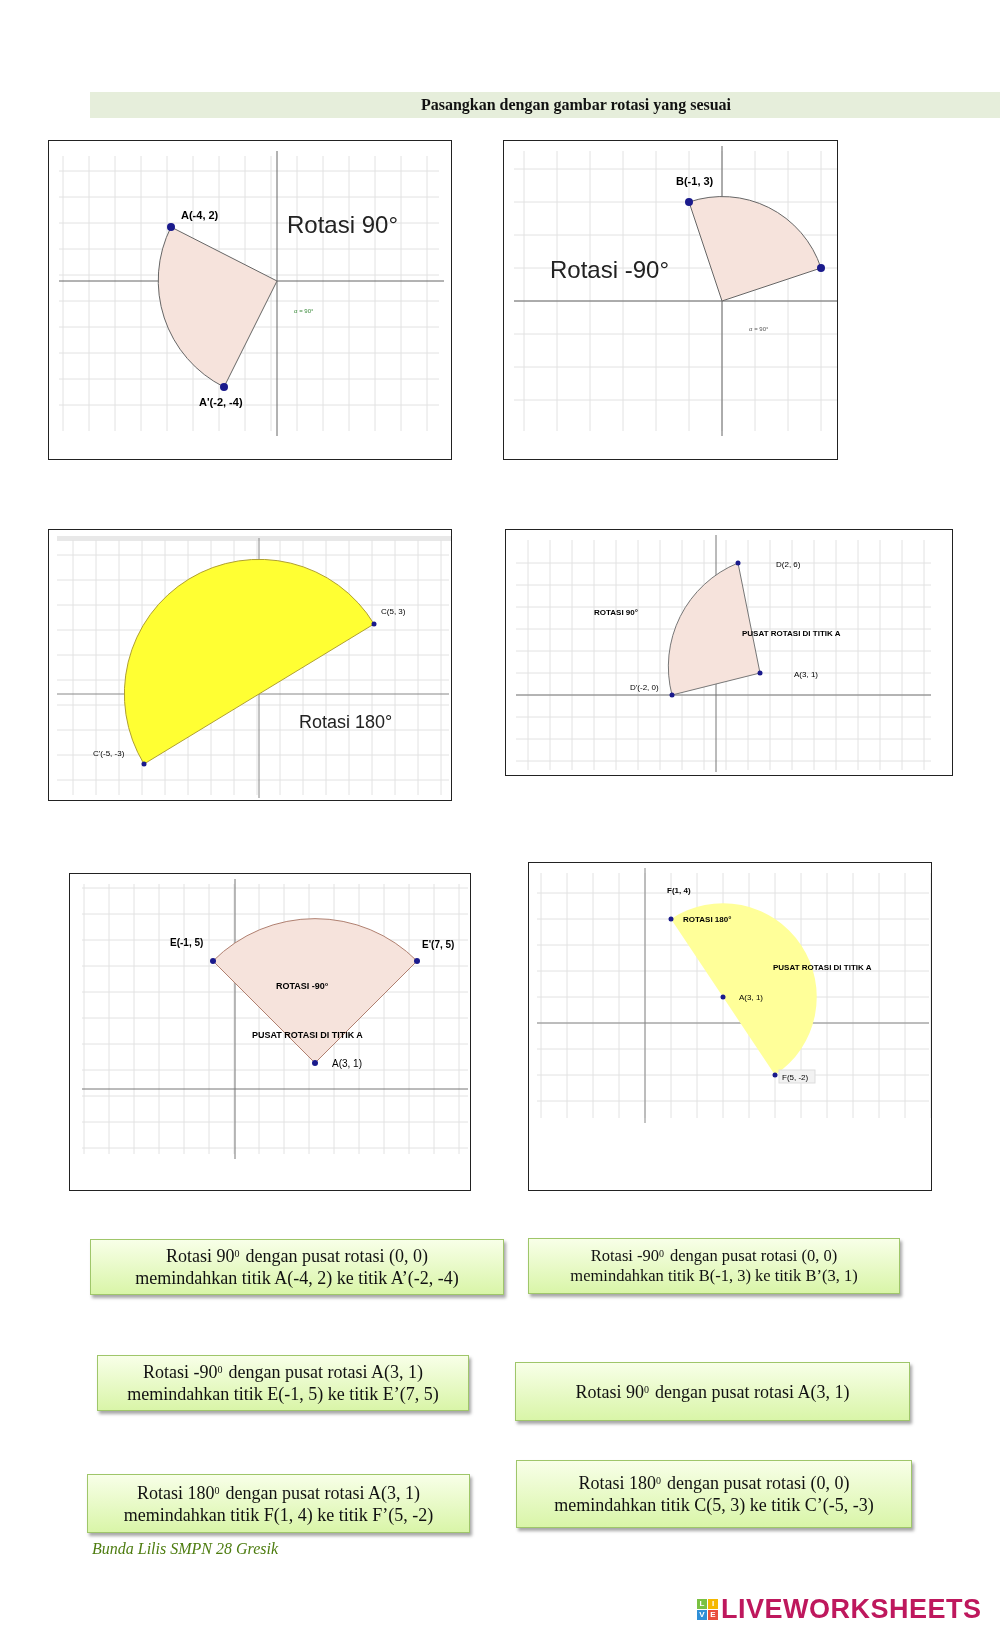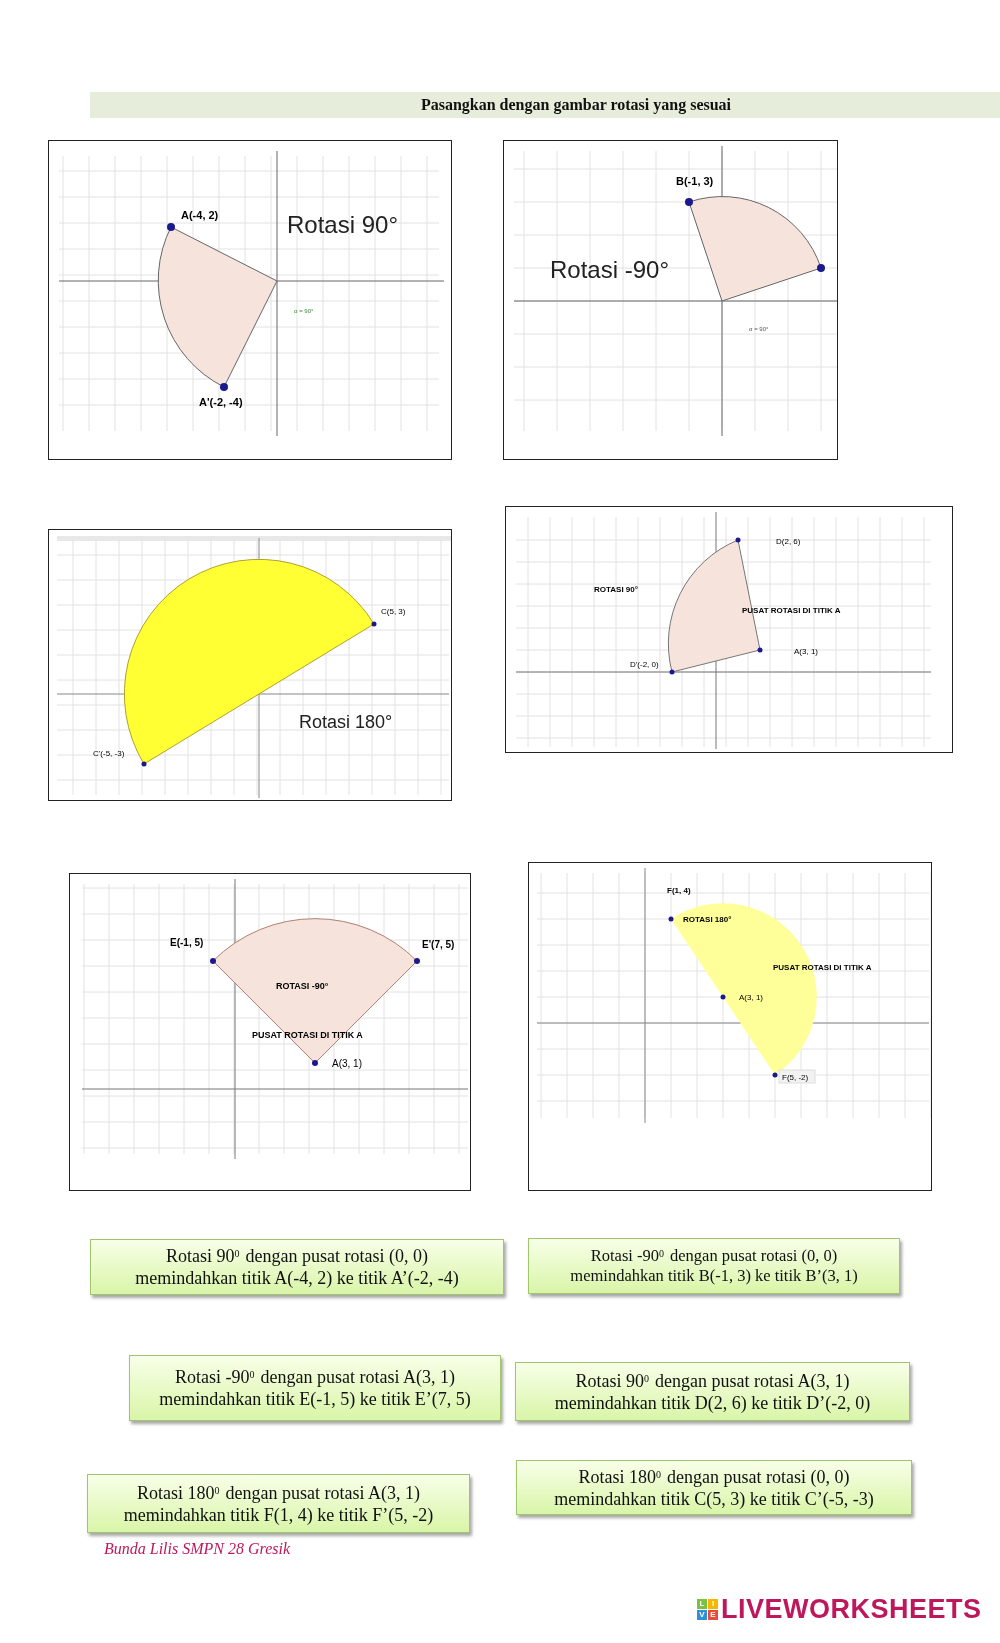--- a/index.html
+++ b/index.html
@@ -3,21 +3,21 @@
 <meta charset="utf-8">
 <style>
   html, body { margin:0; padding:0; background:#ffffff; }
   body { width:1000px; height:1643px; position:relative; overflow:hidden; font-family:"Liberation Serif", serif; }
   .title-bar { position:absolute; left:90px; top:92px; width:972px; height:26px; background:#e6eedb; text-align:center; font-weight:bold; font-size:16px; line-height:26px; color:#111; }
   .graph { position:absolute; border:1.5px solid #222; background:#fff; box-sizing:border-box; overflow:hidden; }
   .graph svg { position:absolute; left:0; top:0; }
   .card { position:absolute; box-sizing:border-box; background:linear-gradient(#f8ffe8,#d9f5a8); border:1.5px solid #9fc66a; box-shadow:2px 3px 3px rgba(0,0,0,0.35); text-align:center; color:#111; font-size:18px; line-height:22px; display:flex; flex-direction:column; justify-content:center; font-family:"Liberation Serif", serif; }
   .card.small { font-size:16.5px; line-height:20px; }
   .card sup { font-size:10px; vertical-align:top; position:relative; top:-2px; margin-right:6px; }
-  .footer { position:absolute; left:104px; top:1540px; font-style:italic; font-size:16px; color:#be185d; }
+  .footer { position:absolute; left:92px; top:1540px; font-style:italic; font-size:16px; color:#4d7c0f; }
   .logo { position:absolute; left:697px; top:1594px; display:flex; align-items:center; }
   .logo-blocks { display:grid; grid-template-columns:10px 10px; grid-template-rows:10px 10px; gap:1px; margin-right:3px; }
   .logo-blocks span { font-family:"Liberation Sans", sans-serif; font-size:8px; font-weight:bold; color:#fff; text-align:center; line-height:10px; }
   .logo-text { font-family:"Liberation Sans", sans-serif; font-weight:bold; font-size:27px; color:#be185d; letter-spacing:0.5px; }
 </style>
 </head>
 <body>
 
 <div class="title-bar">Pasangkan dengan gambar rotasi  yang sesuai</div>
 
@@ -68,21 +68,21 @@
     <line x1="210" y1="8" x2="210" y2="268" stroke="#888"></line>
     <path d="M325 94 A133 133 0 0 0 95 234 Z" fill="#ffff33" stroke="#b0a030"></path>
     <circle cx="325" cy="94" r="2.5" fill="#1a1a8c"></circle>
     <circle cx="95" cy="234" r="2.5" fill="#1a1a8c"></circle>
     <text x="332" y="84" font-size="8" font-family="Liberation Sans, sans-serif">C(5, 3)</text>
     <text x="44" y="226" font-size="8" font-family="Liberation Sans, sans-serif">C'(-5, -3)</text>
     <text x="250" y="198" font-size="18" font-family="Liberation Sans, sans-serif" fill="#222">Rotasi 180°</text>
   </svg>
 </div>
 
-<div class="graph" style="left:505px;top:506px;width:448px;height:247px;">
+<div class="graph" style="left:505px;top:529px;width:448px;height:247px;">
   <svg width="430" height="247">
     <g stroke="#e2e2e2" stroke-width="1">
       <path d="M22 10V240M44 10V240M66 10V240M88 10V240M110 10V240M132 10V240M154 10V240M176 10V240M198 10V240M220 10V240M242 10V240M264 10V240M286 10V240M308 10V240M330 10V240M352 10V240M374 10V240M396 10V240M418 10V240"></path>
       <path d="M10 33H425M10 55H425M10 77H425M10 99H425M10 121H425M10 143H425M10 165H425M10 187H425M10 209H425M10 231H425"></path>
     </g>
     <line x1="10" y1="165" x2="425" y2="165" stroke="#777"></line>
     <line x1="210" y1="5" x2="210" y2="242" stroke="#777"></line>
     <path d="M254 143 L232 33 A112 112 0 0 0 166 165 Z" fill="#f6e3dc" stroke="#777"></path>
     <circle cx="232" cy="33" r="2.5" fill="#1a1a8c"></circle>
     <circle cx="166" cy="165" r="2.5" fill="#1a1a8c"></circle>
@@ -137,33 +137,32 @@
 </div>
 
 <div class="card" style="left:90px;top:1239px;width:414px;height:56px;">
   <div><span>Rotasi 90</span><sup>0</sup><span>dengan pusat rotasi (0, 0)</span></div>
   <div>memindahkan titik A(-4, 2) ke titik A’(-2, -4)</div>
 </div>
 <div class="card small" style="left:528px;top:1238px;width:372px;height:56px;">
   <div><span>Rotasi -90</span><sup>0</sup><span>dengan pusat rotasi (0, 0)</span></div>
   <div>memindahkan titik B(-1, 3) ke titik B’(3, 1)</div>
 </div>
-<div class="card" style="left:97px;top:1355px;width:372px;height:66px;margin-left:32px;">
+<div class="card" style="left:97px;top:1355px;width:372px;height:56px;">
   <div><span>Rotasi -90</span><sup>0</sup><span>dengan pusat rotasi A(3, 1)</span></div>
   <div>memindahkan titik E(-1, 5) ke titik E’(7, 5)</div>
 </div>
 <div class="card" style="left:515px;top:1362px;width:395px;height:59px;">
   <div><span>Rotasi 90</span><sup>0</sup><span>dengan pusat rotasi A(3, 1)</span></div>
-  <div>memindahkan titik D(2, 6) ke titik D’(-2, 0)</div>
 </div>
 <div class="card" style="left:87px;top:1474px;width:383px;height:59px;">
   <div><span>Rotasi 180</span><sup>0</sup><span>dengan pusat rotasi A(3, 1)</span></div>
   <div>memindahkan titik F(1, 4) ke titik F’(5, -2)</div>
 </div>
-<div class="card" style="left:516px;top:1460px;width:396px;height:55px;">
+<div class="card" style="left:516px;top:1460px;width:396px;height:68px;">
   <div><span>Rotasi 180</span><sup>0</sup><span>dengan pusat rotasi (0, 0)</span></div>
   <div>memindahkan titik C(5, 3) ke titik C’(-5, -3)</div>
 </div>
 
 <div class="footer">Bunda Lilis SMPN 28 Gresik</div>
 
 <div class="logo">
   <div class="logo-blocks">
     <span style="background:#7ac142">L</span>
     <span style="background:#f5b800">I</span>

